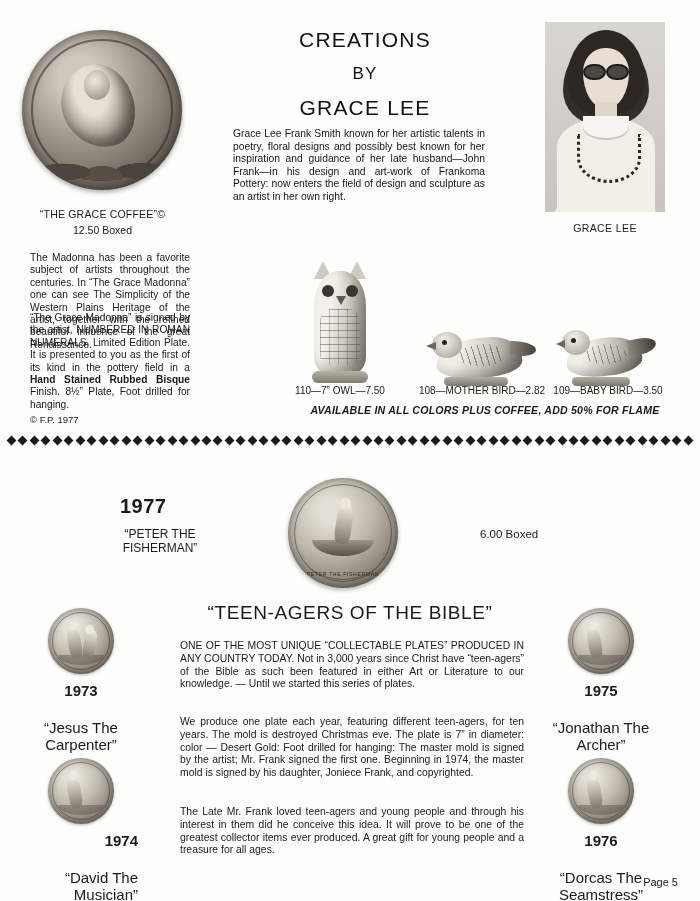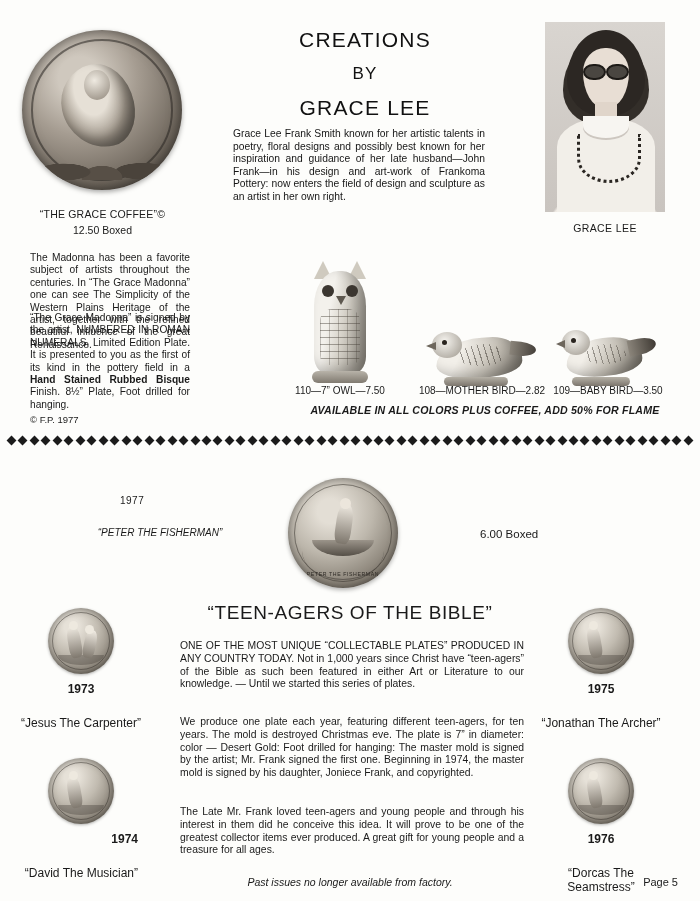--- a/index.html
+++ b/index.html
@@ -295,22 +295,22 @@
   }
   .divider-row {
     left: 8px; width: 684px; height: 8px;
     display: flex; justify-content: space-between; align-items: center;
   }
   .dia {
     width: 7px; height: 7px; background: #1b1b1b; transform: rotate(45deg);
   }
 
   
-  .year-1977 { left: 120px; top: 495px; font-size: 10px; font-weight: normal; letter-spacing: .5px; }
-  .peter-cap { left: 95px; top: 527px; width: 130px; text-align: center; font-size: 10px; font-style: italic; }
+  .year-1977 { left: 120px; top: 495px; font-size: 20px; font-weight: bold; letter-spacing: .5px; }
+  .peter-cap { left: 95px; top: 527px; width: 130px; text-align: center; font-size: 12px; }
   .boxed-600 { left: 480px; top: 528px; font-size: 11.5px; }
 
   .peter-plate {
     left: 288px; top: 478px; width: 110px; height: 110px;
     border-radius: 50%;
     background: radial-gradient(circle at 38% 30%, #e3ded5 0 12%, #bdb7ac 42%, #857e73 74%, #4a443d 100%);
     box-shadow: inset 0 0 10px rgba(0,0,0,.45), 0 2px 4px rgba(0,0,0,.3);
     overflow: hidden;
   }
   .peter-plate::before {
@@ -378,21 +378,21 @@
     background: #eee9df;
   }
   .fig-head.h1 { left: 21px; top: 13px; }
   .fig-head.h2 { left: 37px; top: 17px; }
   .fig-ground {
     position: absolute; left: 10px; bottom: 9px; right: 10px; height: 10px;
     background: rgba(60,55,48,.35);
     border-radius: 0 0 50% 50% / 0 0 100% 100%;
   }
 
-  .plate-label { position: absolute; width: 120px; text-align: center; font-size: 12px; }
+  .plate-label { position: absolute; width: 120px; text-align: center; font-size: 15px; }
   .plate-year { font-weight: bold; }
   .plate-name { font-style: normal; }
 
   
   .pl-1973 { left: 48px; top: 608px; }
   .pl-1974 { left: 48px; top: 758px; }
   
   .pl-1975 { left: 568px; top: 608px; }
   .pl-1976 { left: 568px; top: 758px; }
 
@@ -554,21 +554,21 @@
 
   <div class="abs peter-plate">
     <div class="pp-arc"></div>
     <div class="pp-boat"></div>
     <div class="pp-man"></div>
     <div class="pp-head"></div>
     <div class="pp-legend">PETER THE FISHERMAN</div>
   </div>
 
   <div class="abs teen-heading">“TEEN-AGERS OF THE BIBLE”</div>
-  <div class="abs teen-body tb1">ONE OF THE MOST UNIQUE “COLLECTABLE PLATES” PRODUCED IN ANY COUNTRY TODAY. Not in 1,000 years since Christ have “teen-agers” of the Bible as such been featured in either Art or Literature to our knowledge. — Until we started this series of plates.</div>
+  <div class="abs teen-body tb1">ONE OF THE MOST UNIQUE “COLLECTABLE PLATES” PRODUCED IN ANY COUNTRY TODAY. Not in 3,000 years since Christ have “teen-agers” of the Bible as such been featured in either Art or Literature to our knowledge. — Until we started this series of plates.</div>
   <div class="abs teen-body tb2">We produce one plate each year, featuring different teen-agers, for ten years. The mold is destroyed Christmas eve. The plate is 7” in diameter: color — Desert Gold: Foot drilled for hanging: The master mold is signed by the artist; Mr. Frank signed the first one. Beginning in 1974, the master mold is signed by his daughter, Joniece Frank, and copyrighted.</div>
   <div class="abs teen-body tb3">The Late Mr. Frank loved teen-agers and young people and through his interest in them did he conceive this idea. It will prove to be one of the greatest collector items ever produced. A great gift for young people and a treasure for all ages.</div>
 
   <div class="plate pl-1973">
     <div class="fig-ground"></div>
     <div class="fig-a"></div>
     <div class="fig-b"></div>
     <div class="fig-head h1"></div>
     <div class="fig-head h2"></div>
   </div>
@@ -600,16 +600,15 @@
   <div class="plate pl-1976">
     <div class="fig-ground"></div>
     <div class="fig-a"></div>
     <div class="fig-head h1"></div>
   </div>
   <div class="plate-label lab-1976">
     <div class="plate-year">1976</div>
     <div class="plate-name lab-name">“Dorcas The Seamstress”</div>
   </div>
 
-  <div class="abs footer-note">Past issues no longer available from factory.</div>
   <div class="abs page-num">Page 5</div>
 
 </div>
 
 </body></html>

